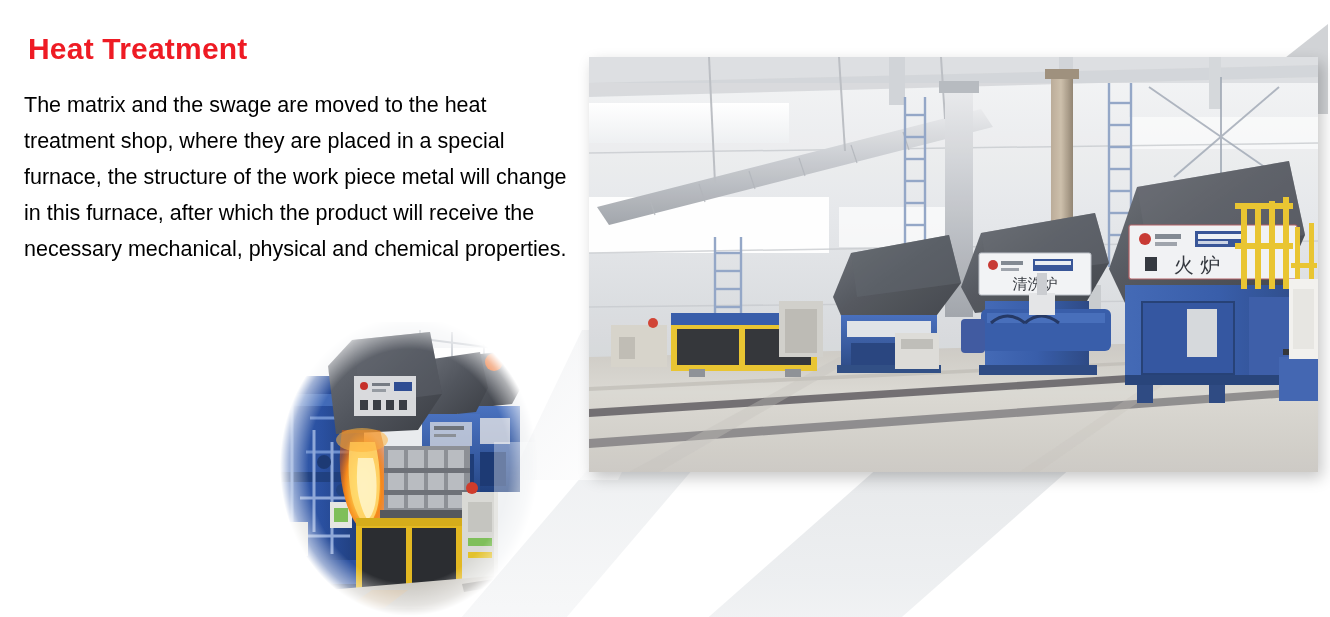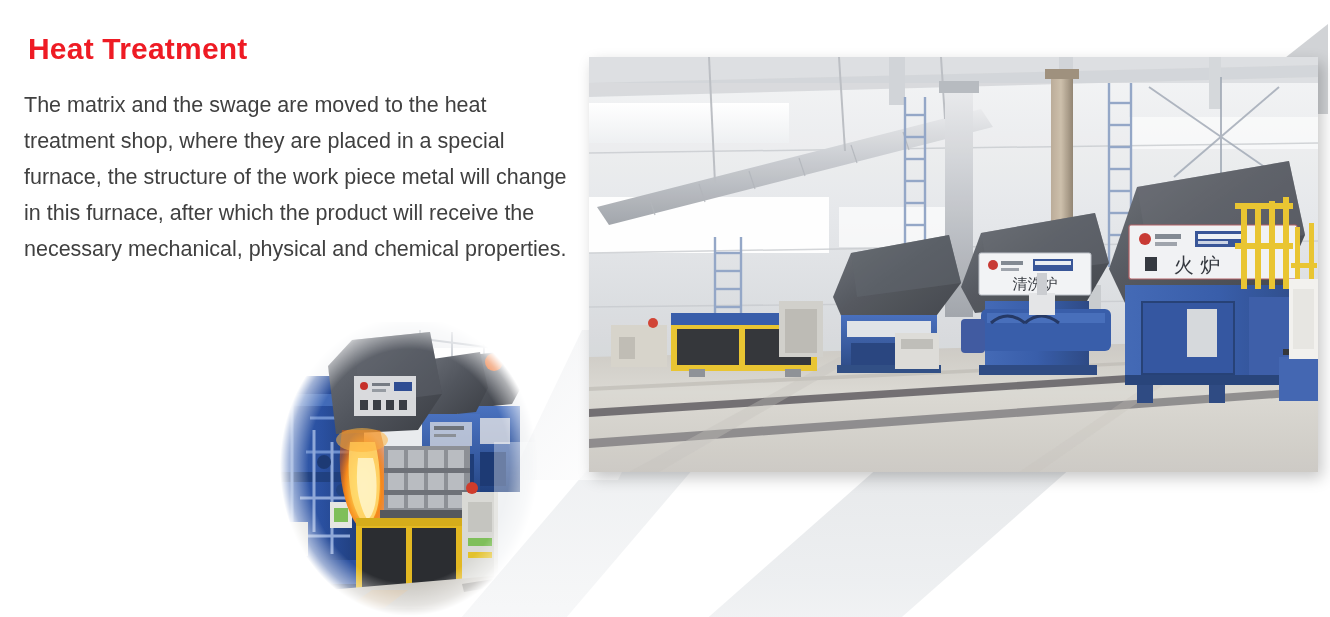--- a/index.html
+++ b/index.html
@@ -79,21 +79,21 @@
     font-size: 30px;
     font-weight: bold;
     color: #ee1b24;
     letter-spacing: .2px;
     margin: 0 0 22px 4px;
     line-height: 1.1;
   }
   .body-copy {
     font-size: 21.5px;
     line-height: 36px;
-    color: #404040;
+    color: #000000;
     margin: 0;
     white-space: pre-wrap;
   }
 
   
   .photo-main {
     position: absolute;
     left: 589px;
     top: 57px;
     width: 729px;

